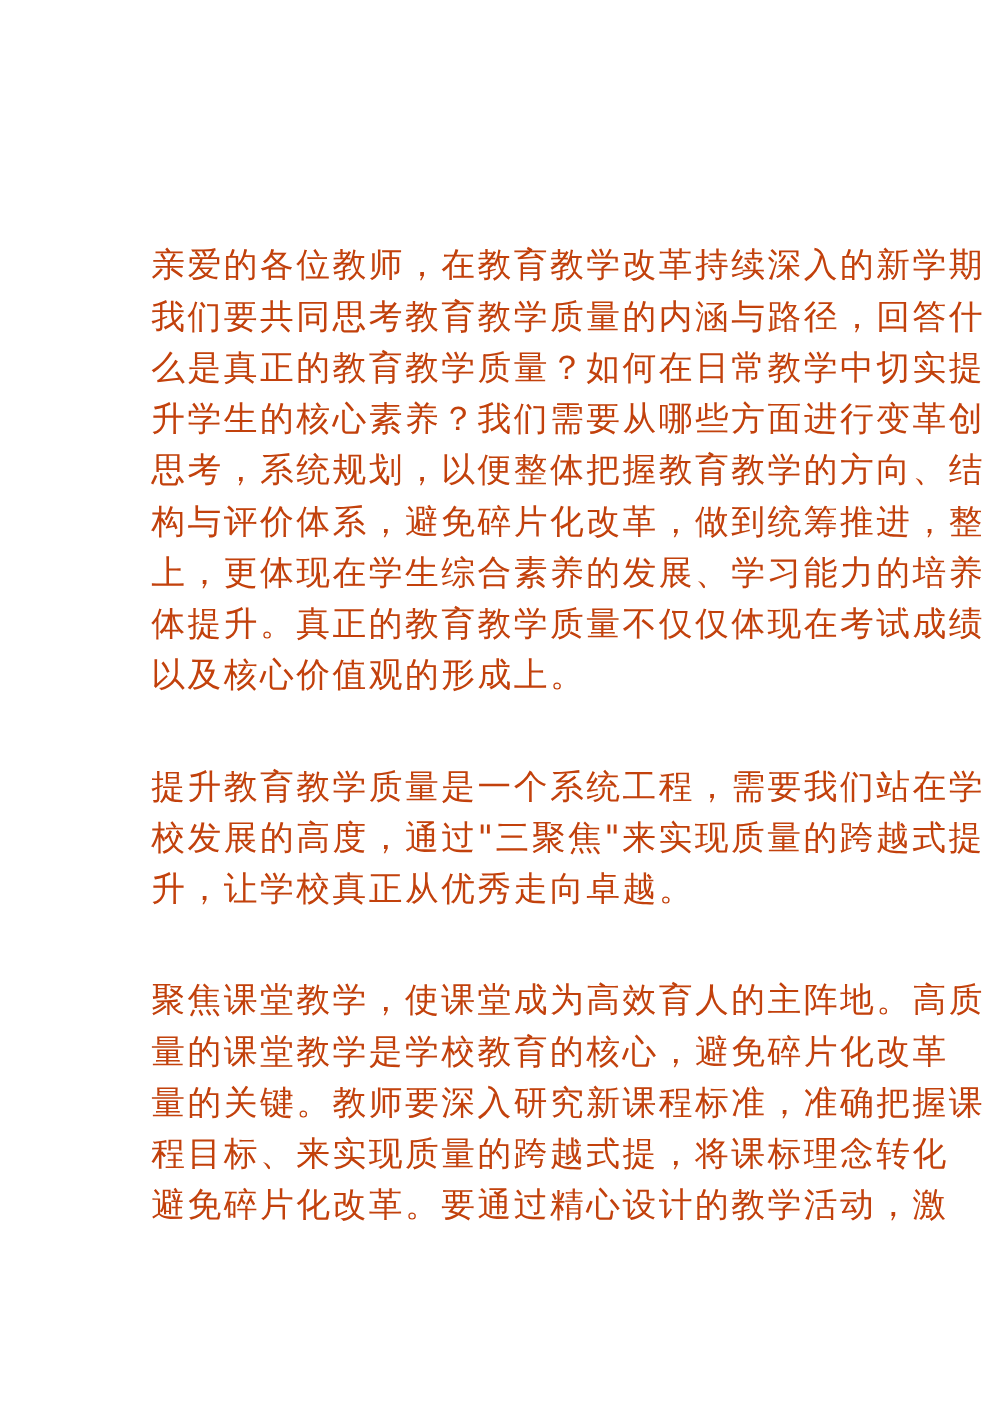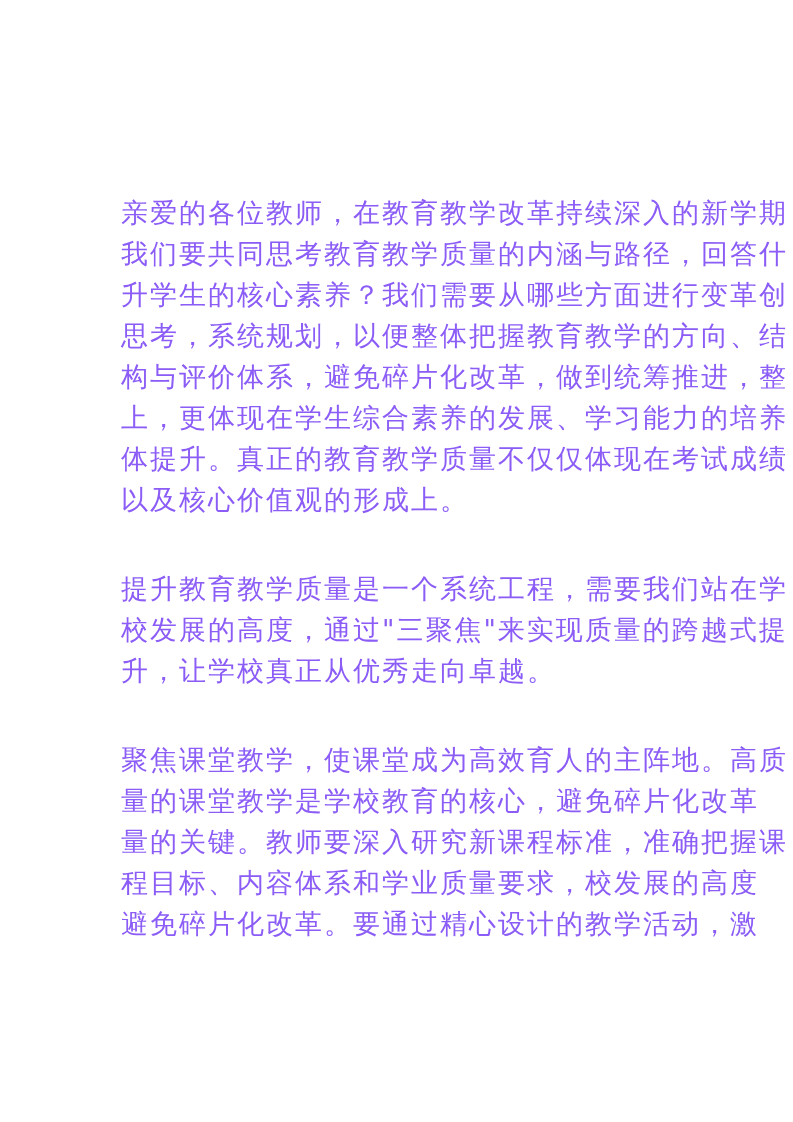--- a/index.html
+++ b/index.html
@@ -11,21 +11,21 @@
       width: 793px;
       height: 1122px;
       overflow: hidden;
       position: relative;
     }
     .page {
       position: absolute;
       left: 121px;
       top: 192px;
       width: 556px;
-      color: #8b5cf6;
+      color: #c2410c;
       font-family: "DejaVu Sans", "Liberation Sans", sans-serif;
       font-size: 27px;
       line-height: 41px;
       letter-spacing: 2px;
     }
     .para {
       margin: 0 0 48px 0;
       padding: 0;
     }
     .line {
@@ -35,35 +35,36 @@
     }
   </style>
 </head>
 <body>
 
 <div class="page">
 
   <div class="para">
     <span class="line">亲爱的各位教师，在教育教学改革持续深入的新学期</span>
     <span class="line">我们要共同思考教育教学质量的内涵与路径，回答什</span>
+    <span class="line">么是真正的教育教学质量？如何在日常教学中切实提</span>
     <span class="line">升学生的核心素养？我们需要从哪些方面进行变革创</span>
     <span class="line">思考，系统规划，以便整体把握教育教学的方向、结</span>
     <span class="line">构与评价体系，避免碎片化改革，做到统筹推进，整</span>
     <span class="line">上，更体现在学生综合素养的发展、学习能力的培养</span>
     <span class="line">体提升。真正的教育教学质量不仅仅体现在考试成绩</span>
     <span class="line">以及核心价值观的形成上。</span>
   </div>
 
   <div class="para">
     <span class="line">提升教育教学质量是一个系统工程，需要我们站在学</span>
     <span class="line">校发展的高度，通过"三聚焦"来实现质量的跨越式提</span>
     <span class="line">升，让学校真正从优秀走向卓越。</span>
   </div>
 
   <div class="para">
     <span class="line">聚焦课堂教学，使课堂成为高效育人的主阵地。高质</span>
     <span class="line">量的课堂教学是学校教育的核心，避免碎片化改革</span>
     <span class="line">量的关键。教师要深入研究新课程标准，准确把握课</span>
-    <span class="line">程目标、内容体系和学业质量要求，校发展的高度</span>
+    <span class="line">程目标、来实现质量的跨越式提，将课标理念转化</span>
     <span class="line">避免碎片化改革。要通过精心设计的教学活动，激</span>
   </div>
 
 </div>
 
 </body></html>

